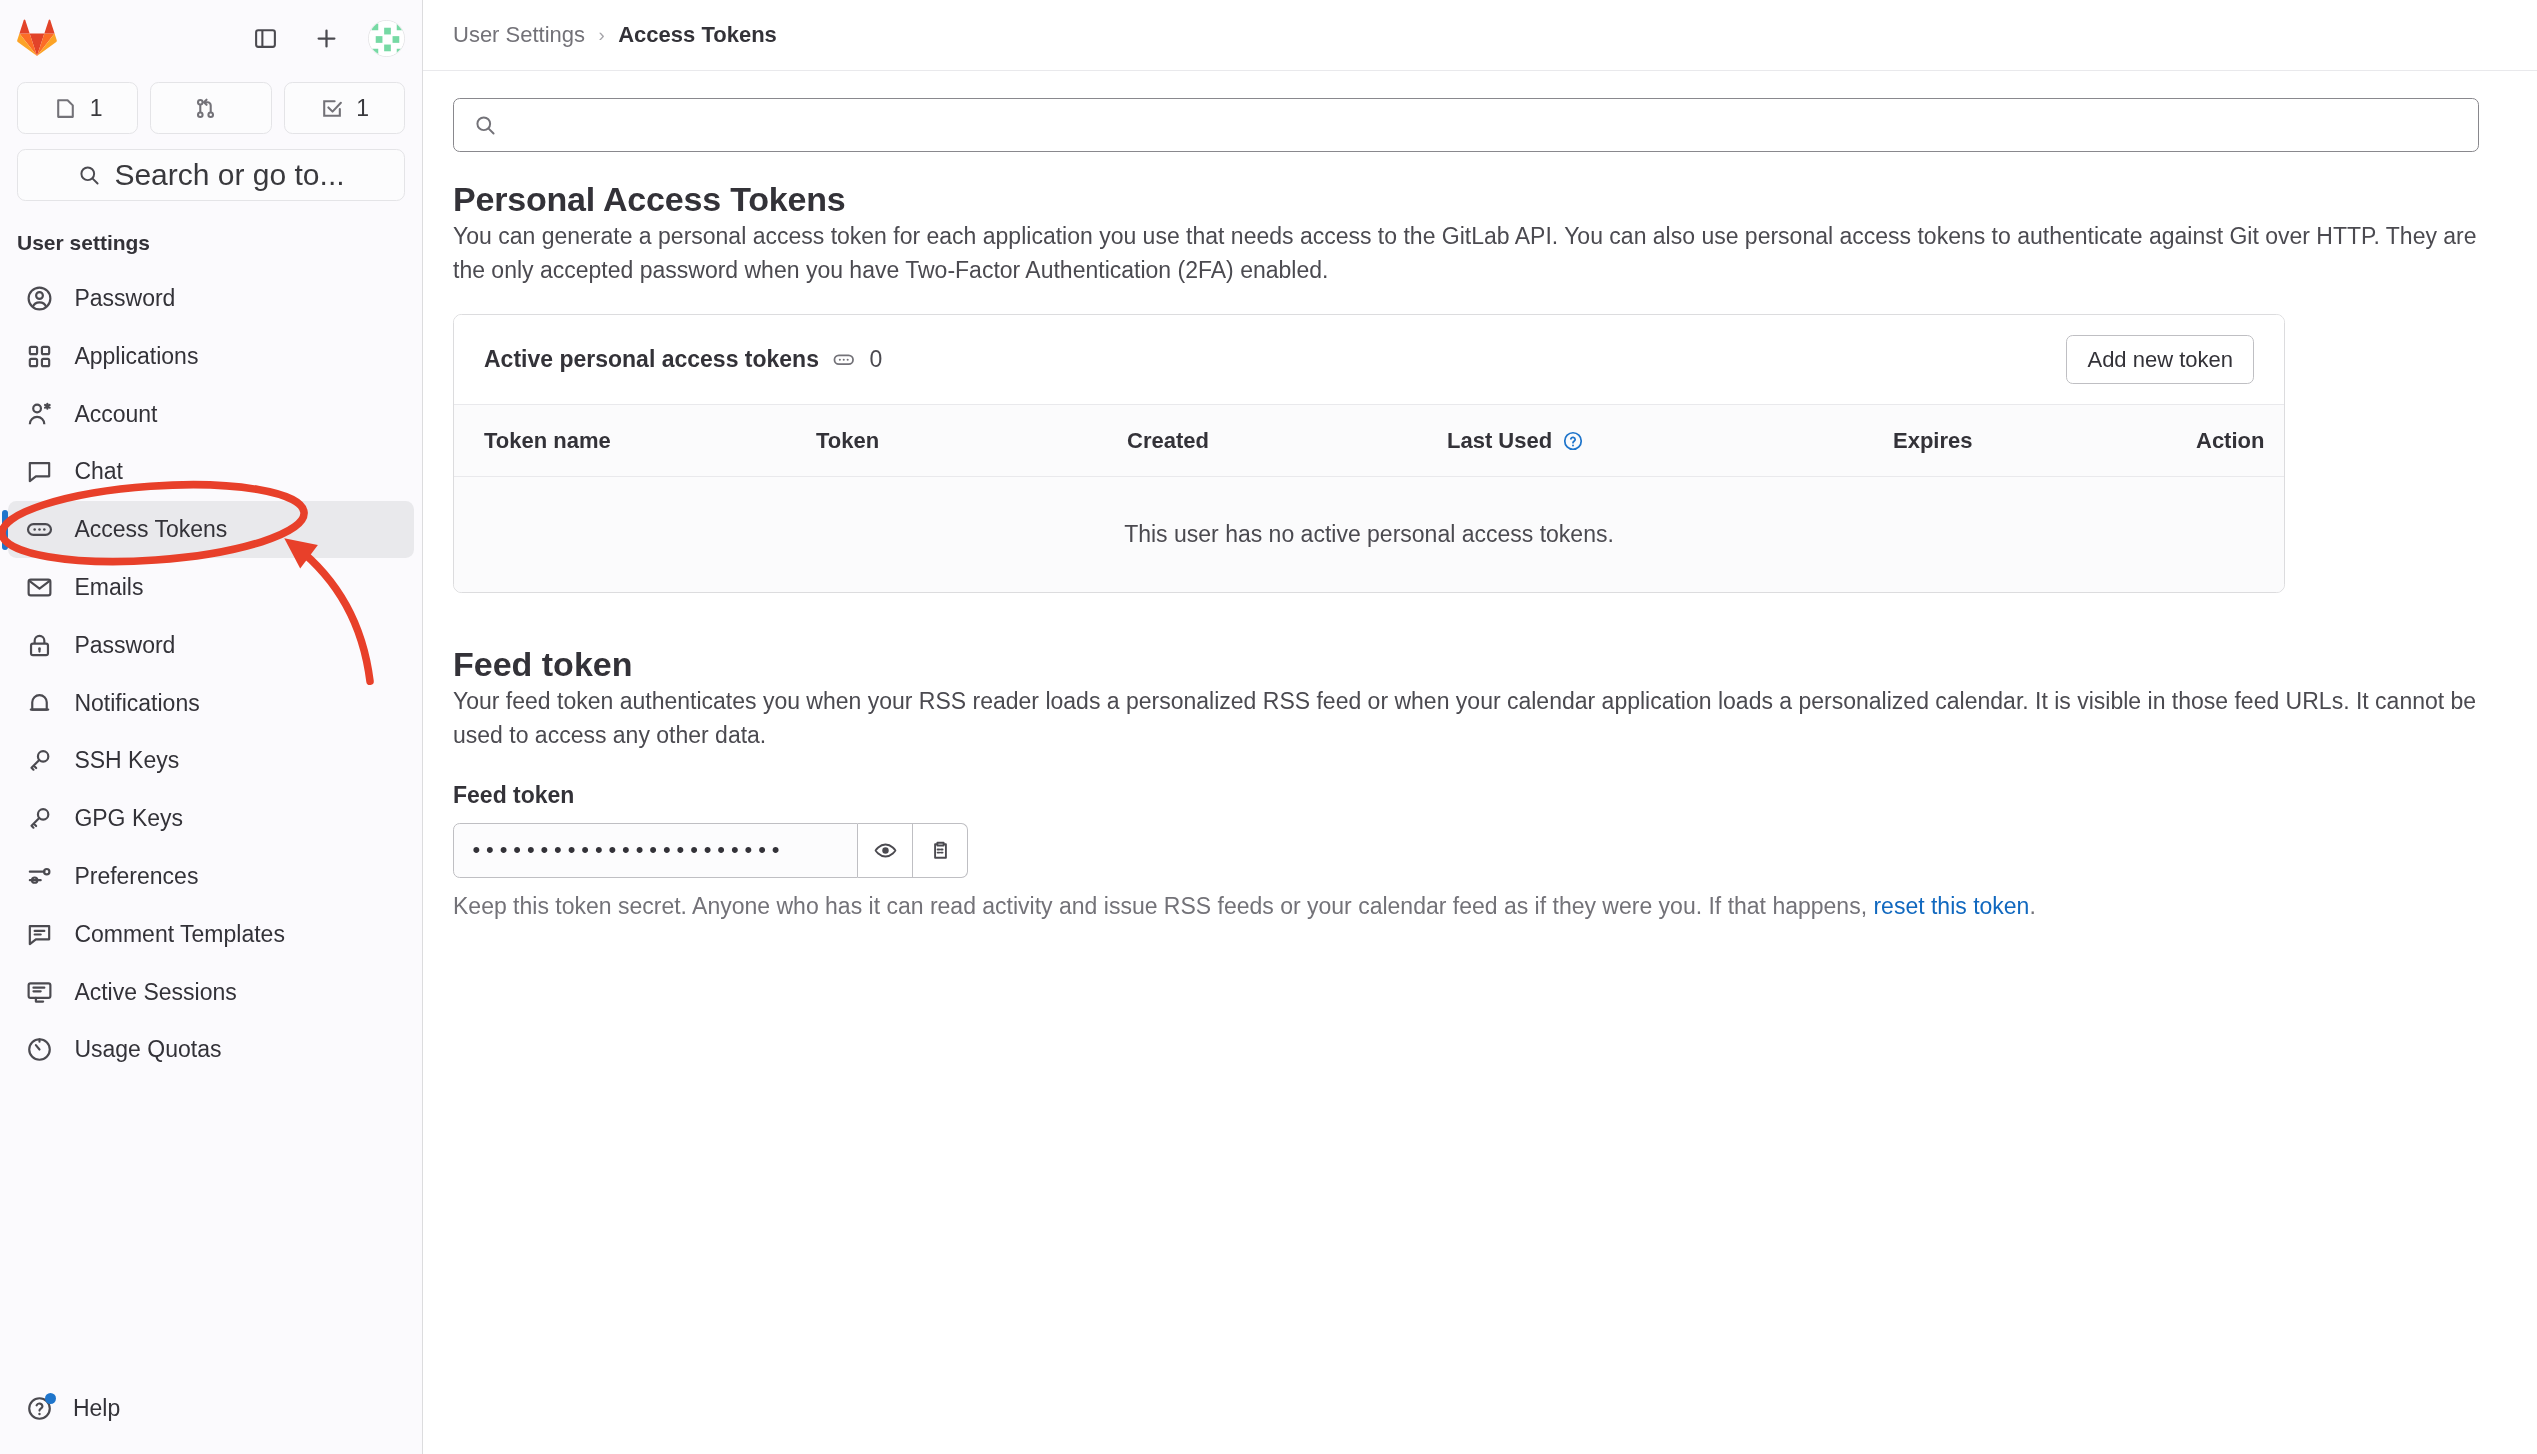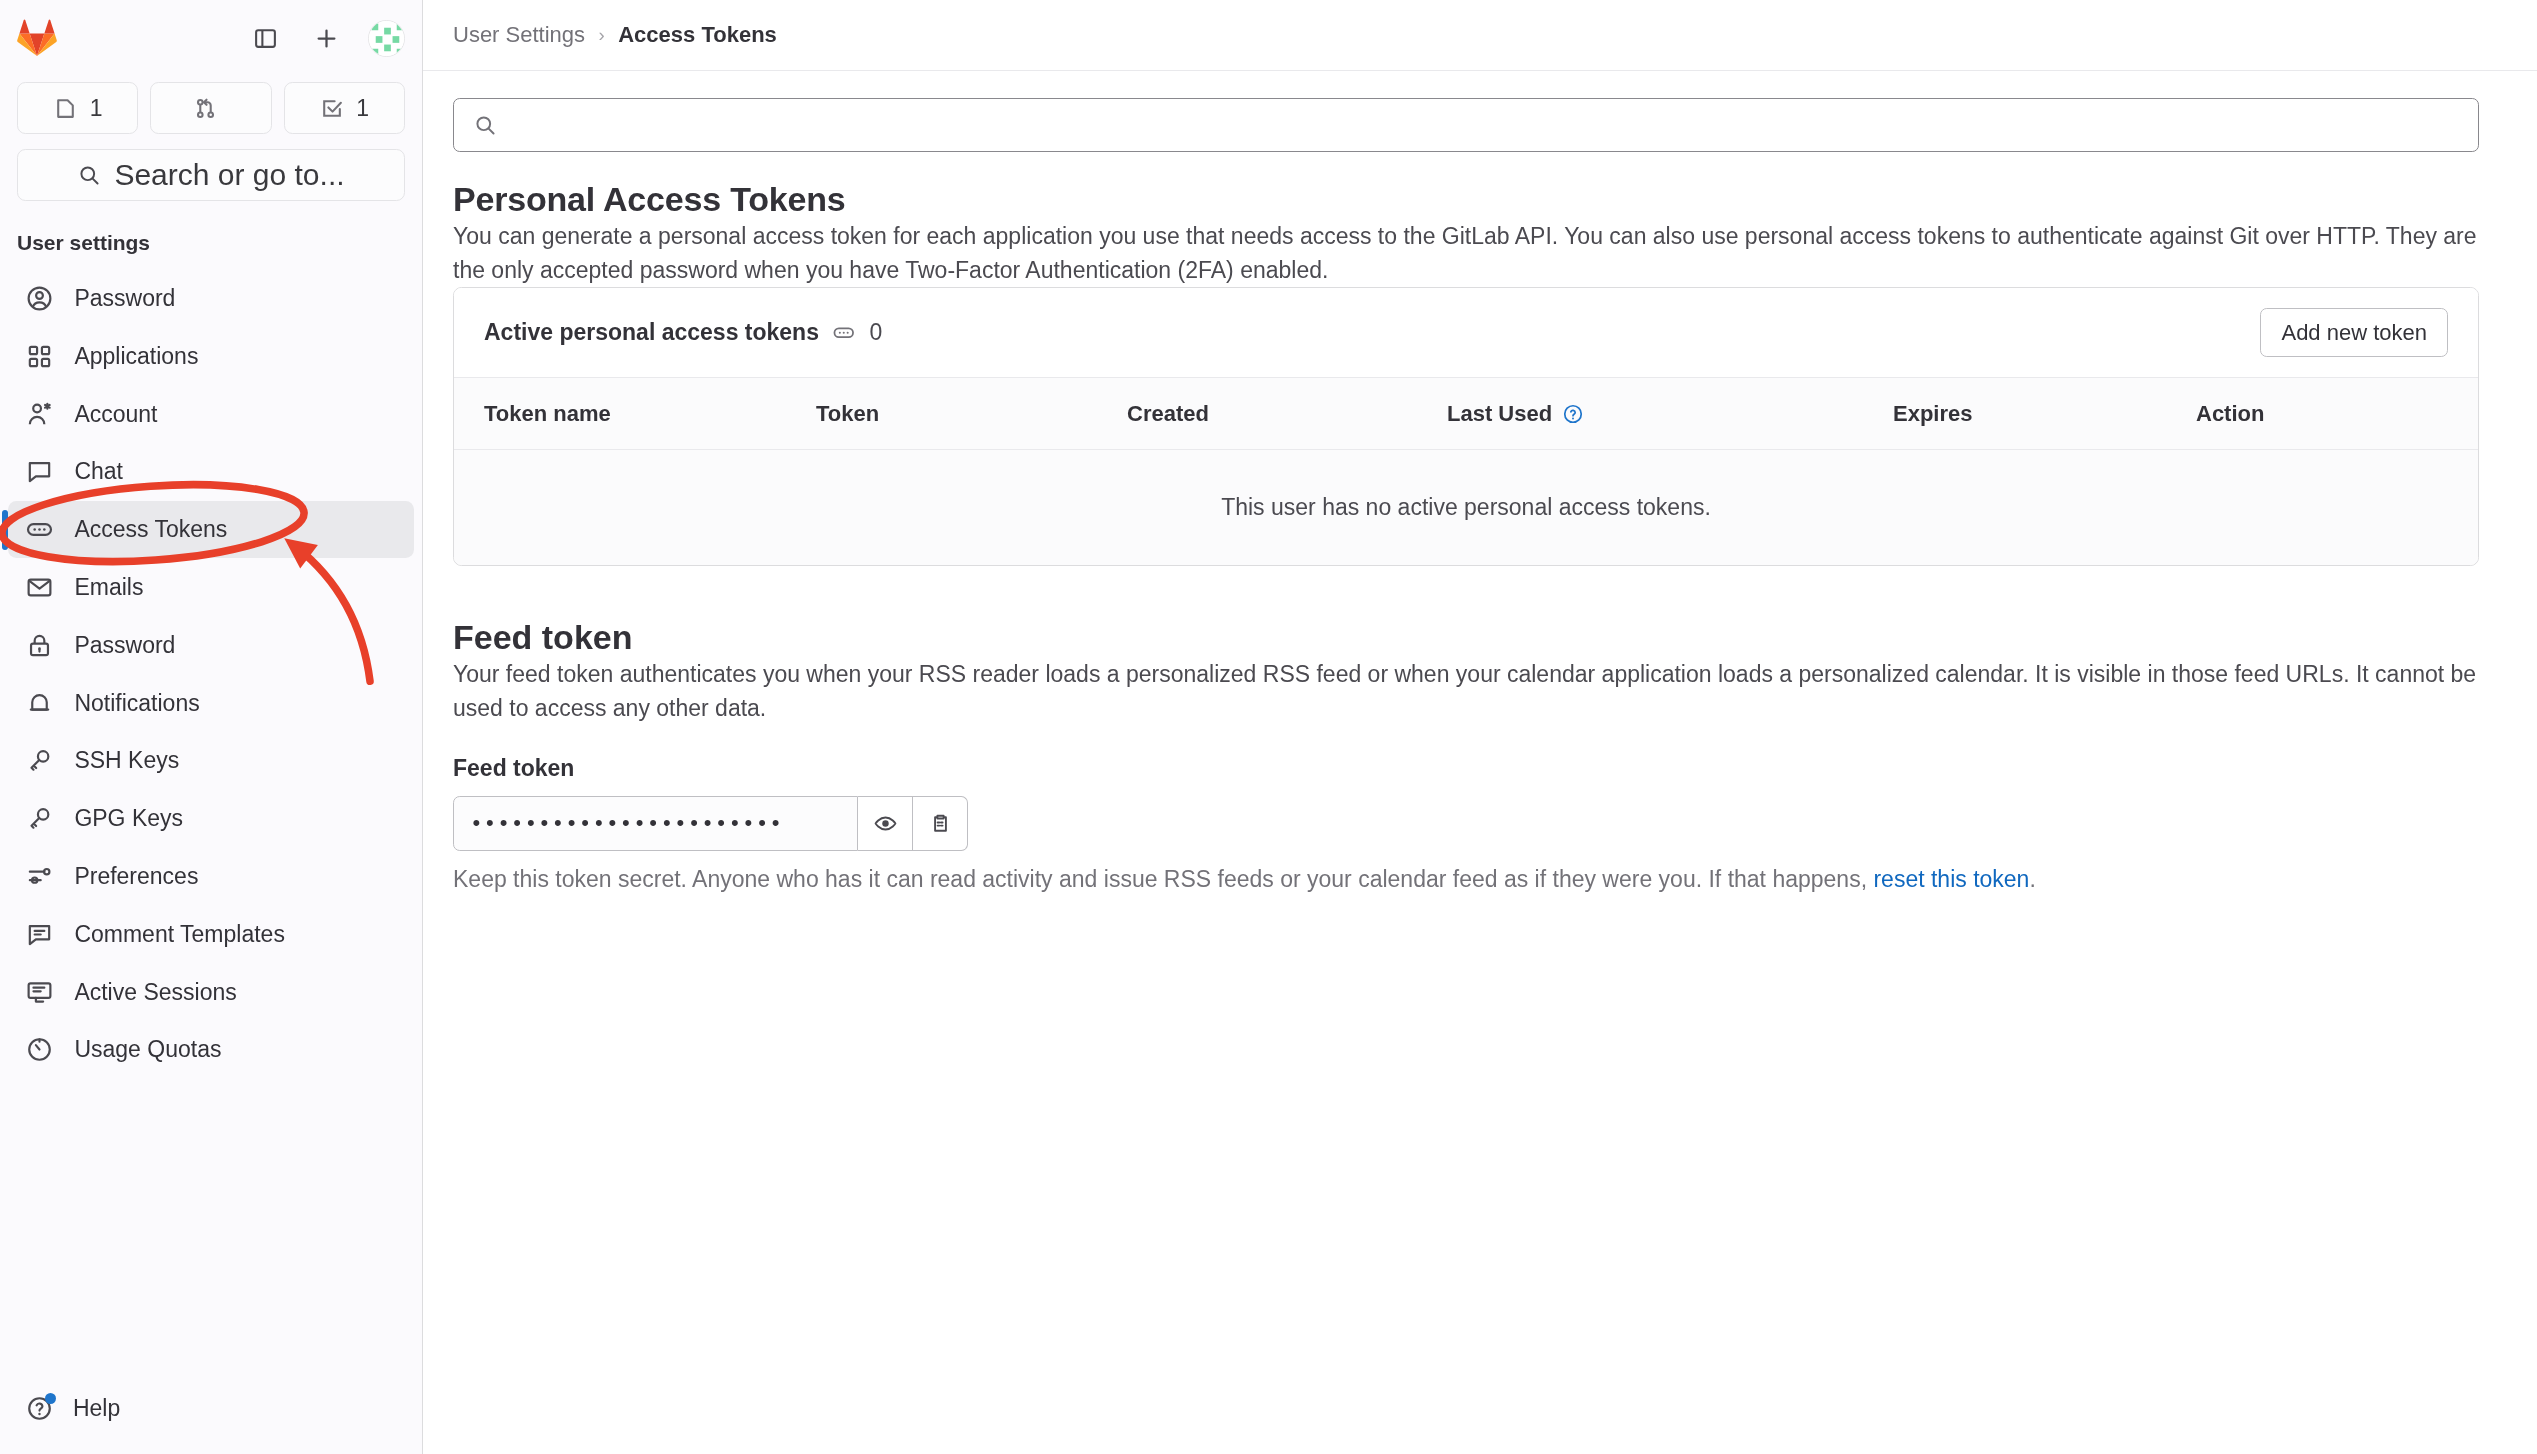--- a/index.html
+++ b/index.html
@@ -107,21 +107,21 @@
   h1.sec {
     font-size: 34px; font-weight: bold; color: #333238;
     margin-top: 28px; letter-spacing: -0.2px;
   }
   p.sec-desc {
     font-size: 23px; line-height: 1.48; color: #4b4a50;
     max-width: 2035px;
   }
 
   .card {
-    width: 2026px;
+    margin-top: 27px; width: 1832px;
     border: 1.7px solid #dcdcde; border-radius: 8.4px; overflow: hidden;
     background: #fff;
   }
   .card-head {
     display: flex; align-items: center;
     padding: 20px 30px; background: #fff;
   }
   .card-title {
     font-size: 23px; font-weight: bold; color: #333238;
     display: flex; align-items: center; gap: 13.5px;

